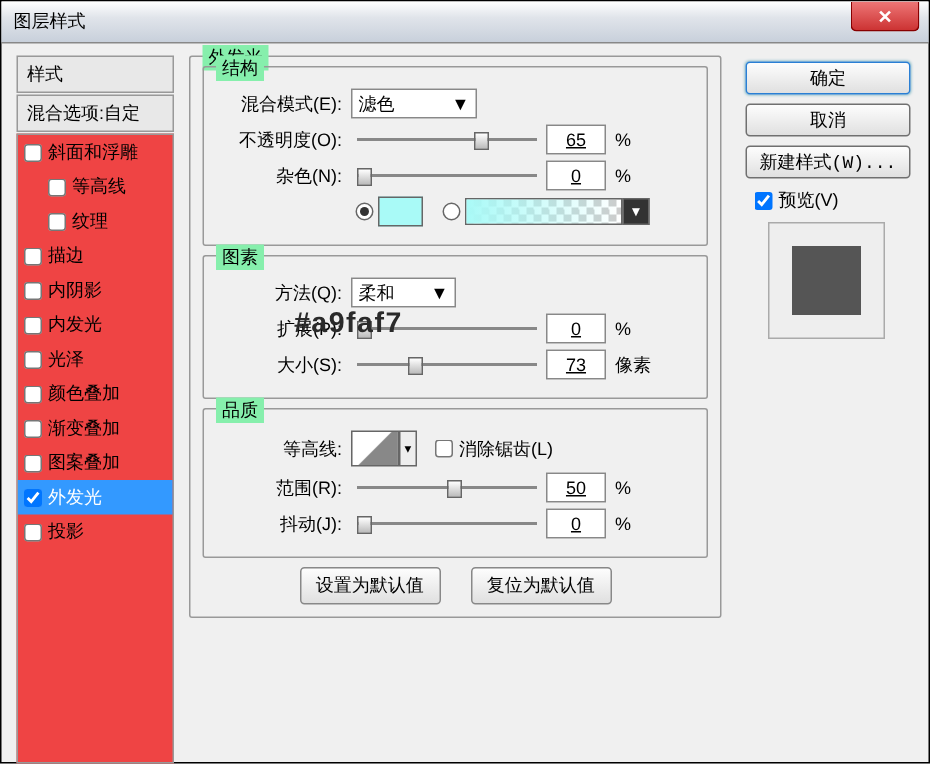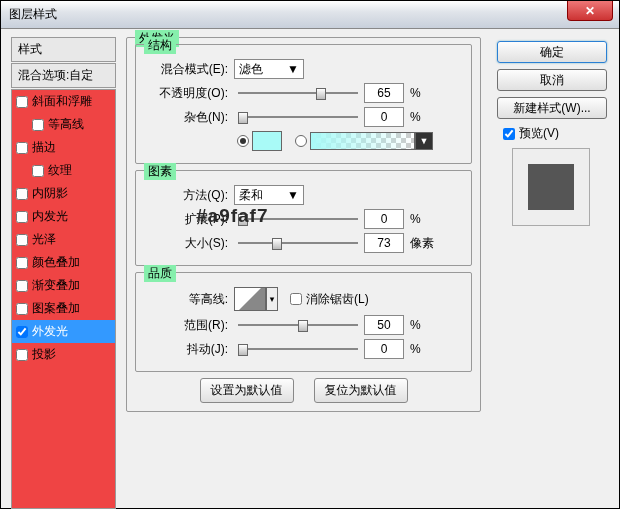--- a/index.html
+++ b/index.html
@@ -20,32 +20,32 @@
 .mid-panel{position:absolute;left:125px;top:8px;width:355px;}
 .group{border:1px solid #999;border-radius:2px;margin-bottom:6px;position:relative;padding:10px 8px 8px;}
 .group-title{position:absolute;top:-8px;left:8px;background:#86efac;padding:0 4px;}
 .row{display:flex;align-items:center;margin:4px 0;min-height:20px;}
 .lbl{width:90px;text-align:right;padding-right:6px;}
 .combo{height:20px;border:1px solid #888;background:#fff;display:flex;align-items:center;padding:0 4px;position:relative;}
 .combo .arrow{position:absolute;right:2px;top:2px;bottom:2px;width:16px;display:flex;align-items:center;justify-content:center;}
 .slider{flex:0 0 120px;height:16px;position:relative;margin:0 4px;}
 .slider-track{position:absolute;top:7px;left:0;right:0;height:2px;background:#888;}
 .slider-thumb{position:absolute;top:3px;width:10px;height:12px;background:linear-gradient(#fff,#bbb);border:1px solid #666;}
-.num{width:40px;height:20px;border:1px solid #888;background:#fff;text-align:center;line-height:18px;margin:0 2px;}
+.num{width:40px;height:20px;border:1px solid #888;background:#fff;text-align:center;line-height:18px;margin:0 2px;text-decoration:underline;}
 .unit{margin-left:4px;}
 .color-swatch{width:30px;height:20px;border:1px solid #666;}
 .radio{width:12px;height:12px;border:1px solid #666;border-radius:50%;background:#fff;display:inline-flex;align-items:center;justify-content:center;margin:0 3px;}
 .radio.checked::after{content:"";width:6px;height:6px;background:#333;border-radius:50%;}
 .grad-preview{width:105px;height:18px;border:1px solid #666;background:repeating-conic-gradient(#ccc 0 25%,#fff 0 50%) 0 0/10px 10px;position:relative;}
 .grad-preview::after{content:"";position:absolute;inset:0;background:linear-gradient(90deg,#a9faf7,rgba(169,250,247,0));}
 .grad-dd{width:18px;height:18px;background:#333;border:1px solid #666;display:flex;align-items:center;justify-content:center;color:#fff;font-size:9px;}
 .contour-sw{width:32px;height:24px;border:1px solid #666;background:linear-gradient(135deg,#fff 49%,#888 51%);position:relative;}
 .contour-dd{width:12px;height:24px;border:1px solid #666;background:#eee;display:flex;align-items:center;justify-content:center;font-size:9px;}
 .right-panel{position:absolute;right:12px;top:12px;width:110px;}
-.btn{height:22px;border:1px solid #707070;background:linear-gradient(#fdfdfd,#e0e0e0);border-radius:3px;display:flex;align-items:center;justify-content:center;margin-bottom:6px;cursor:pointer;}
+.btn{height:22px;border:1px solid #707070;background:linear-gradient(#fdfdfd,#e0e0e0);border-radius:3px;display:flex;align-items:center;justify-content:center;margin-bottom:6px;cursor:pointer;font-family:Liberation Mono, monospace;}
 .btn.primary{border:1.5px solid #2a7fd4;box-shadow:0 0 2px #6ab;}
 .thumb-box{width:78px;height:78px;border:1px solid #aaa;background:#eee;display:flex;align-items:center;justify-content:center;margin-top:6px;margin-left:15px;}
 .thumb-inner{width:46px;height:46px;background:#555;}
 .bottom-btns{display:flex;gap:20px;justify-content:center;margin-top:6px;}
 .btn2{padding:3px 10px;border:1px solid #888;background:linear-gradient(#fdfdfd,#e0e0e0);border-radius:3px;}
 .overlay-hex{position:absolute;left:195px;top:176px;font-size:19px;font-weight:900;font-family:Arial,sans-serif;letter-spacing:1px;color:#2a2a2a;}
 .chk{display:flex;align-items:center;gap:4px;}
 .chk input{width:12px;height:12px;}
 </style>
 </head>
@@ -66,27 +66,27 @@
       <div class="left-sub">混合选项:自定</div>
       <div class="left-list" id="style-list">
           <div class="left-item">
             <input type="checkbox" style="">
             <span>斜面和浮雕</span>
           </div>
           <div class="left-item indent">
             <input type="checkbox" style="">
             <span>等高线</span>
           </div>
+          <div class="left-item indent">
+            <input type="checkbox" style="">
+            <span>纹理</span>
+          </div>
           <div class="left-item">
             <input type="checkbox" style="">
             <span>描边</span>
-          </div>
-          <div class="left-item indent">
-            <input type="checkbox" style="">
-            <span>纹理</span>
           </div>
           <div class="left-item">
             <input type="checkbox" style="">
             <span>内阴影</span>
           </div>
           <div class="left-item">
             <input type="checkbox" style="">
             <span>内发光</span>
           </div>
           <div class="left-item">
@@ -117,21 +117,21 @@
     </div>
 
     <div class="mid-panel">
       <div class="group" style="padding-top:6px;">
         <span class="group-title">外发光</span>
 
         <div class="group">
           <span class="group-title">结构</span>
           <div class="row">
             <span class="lbl">混合模式(E):</span>
-            <div class="combo" style="width:70px">
+            <div class="combo" style="width:84px">
               <span>滤色</span>
               <span class="arrow">▼</span>
             </div>
           </div>
           <div class="row">
             <span class="lbl">不透明度(O):</span>
             <div class="slider">
                 <div class="slider-track"></div>
                 <div class="slider-thumb" style="left:65%"></div>
               </div>

